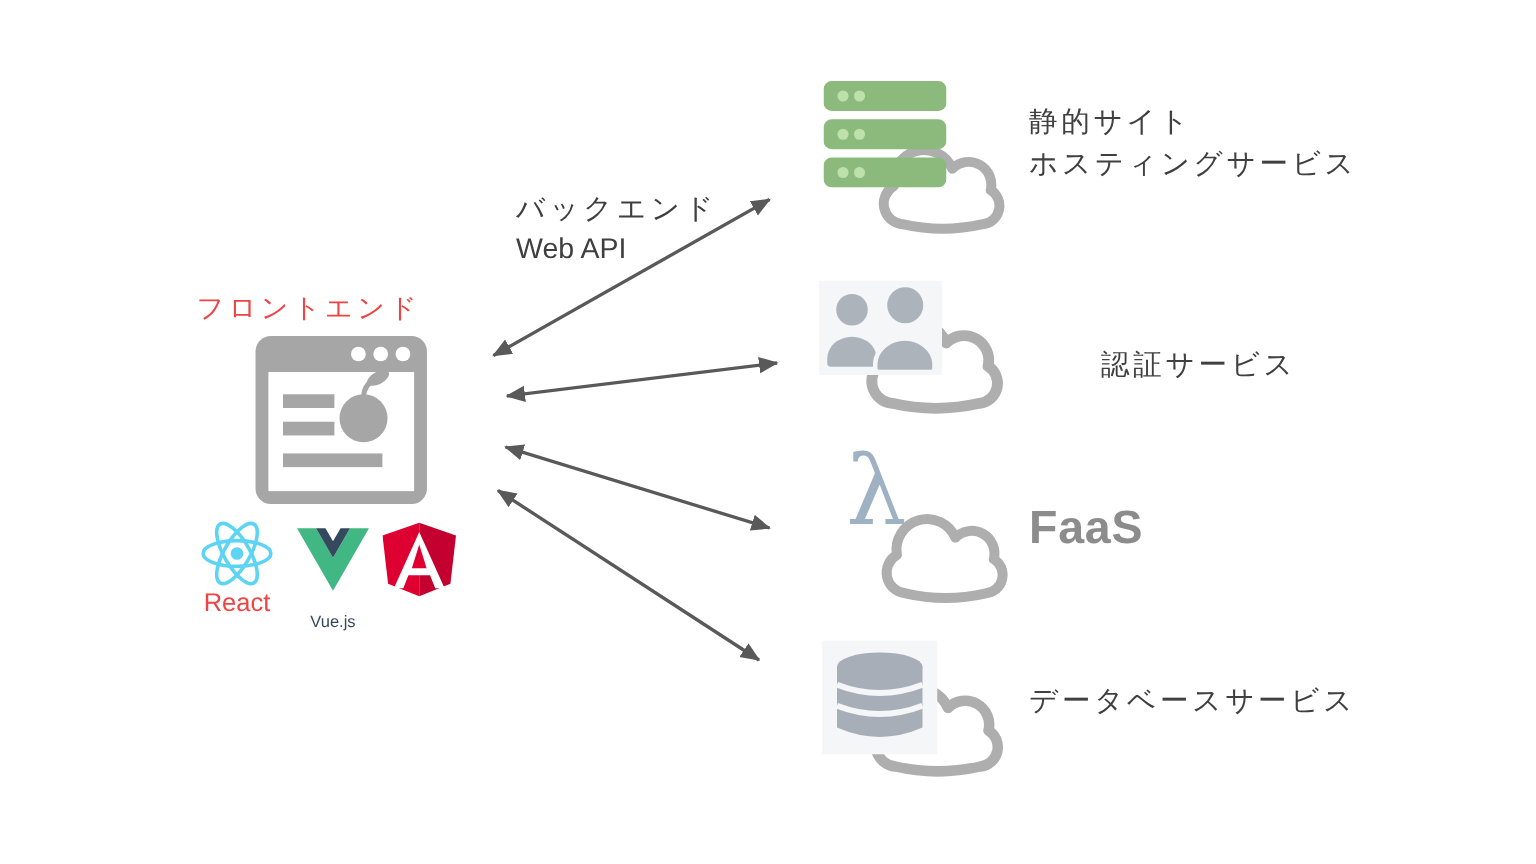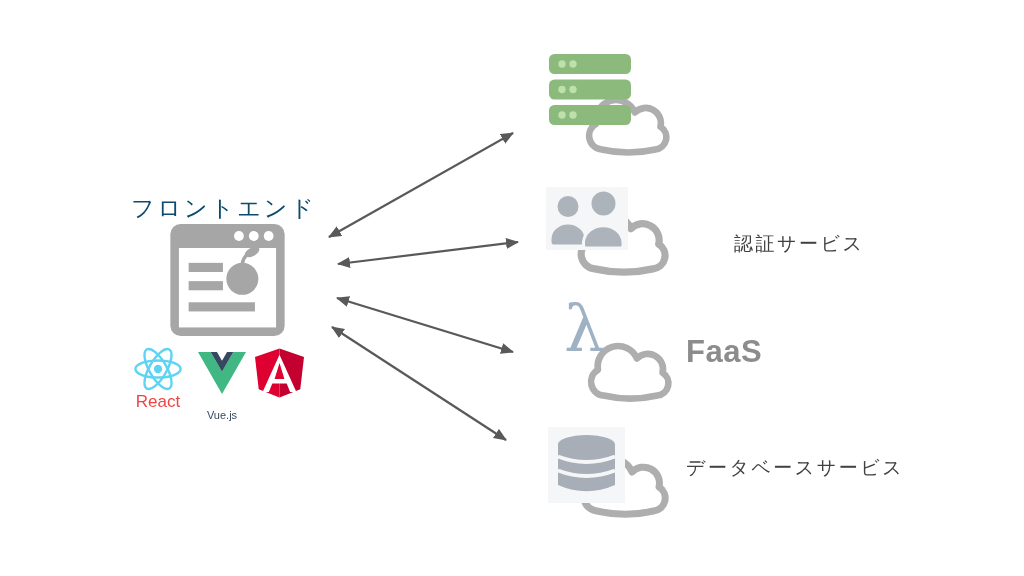--- a/index.html
+++ b/index.html
@@ -2,21 +2,21 @@
 <html><head>
 <meta charset="utf-8">
 <style>
   html,body{margin:0;padding:0;background:#fff;}
   .canvas{position:relative;width:1024px;height:576px;background:#ffffff;overflow:hidden;
           font-family:"Liberation Sans",sans-serif;color:#404040;}
   .abs{position:absolute;}
   
   .arrows{position:absolute;left:0;top:0;width:1024px;height:576px;pointer-events:none;}
   
-  .fe-label{left:131px;top:193px;font-size:23px;letter-spacing:3px;color:#0c4a6e;text-align:right;}
+  .fe-label{left:131px;top:193px;font-size:18px;letter-spacing:3px;color:#ef4444;text-align:right;}
   .browser{left:170px;top:224px;width:115px;height:112px;}
   .logo-text{text-align:center;}
   .react-svg{left:131px;top:346px;width:54px;height:46px;}
   .react-text{left:124px;top:392px;width:68px;font-size:17px;color:#ef4444;}
   .vue-svg{left:198px;top:352px;width:48px;height:42px;}
   .vue-text{left:198px;top:409px;width:48px;font-size:11px;color:#35495E;}
   .angular-svg{left:255px;top:347px;width:49px;height:52px;}
   
   .be-label{left:344px;top:126px;color:#3F3F3F;font-size:19px;line-height:27px;}
   .be-label .jp{letter-spacing:3px;}
@@ -96,40 +96,48 @@
   </svg>
   <div class="abs logo-text vue-text">Vue.js</div>
 
   <svg class="abs angular-svg" viewBox="0 0 100 100">
     <polygon points="50,0 0,17.2 7.6,83.1 50,100" fill="#DD0031"></polygon>
     <polygon points="50,0 100,17.2 92.4,83.1 50,100" fill="#C3002F"></polygon>
     <path d="M50 12.5 L84.5 89 H71.7 L64.7 71.5 H35.3 L28.3 89 H15.5 Z" fill="#ffffff"></path>
     <polygon points="50,29.5 60,62 40,62" fill="#DD0031"></polygon>
   </svg>
 
+  <div class="abs be-label">
+    <div class="jp">バックエンド</div>
+    <div>Web API</div>
+  </div>
 
   <div class="service s1">
     <svg class="cloud" viewBox="0 0 100 76">
       <path d="M27 67 A14.5 14.5 0 0 1 21 40 A21.5 21.5 0 0 1 62 28 A16 16 0 0 1 89 43 A13 13 0 0 1 83.5 67 Q55 73.5 27 67 Z" fill="#ffffff" stroke="#AEAEAE" stroke-width="7" stroke-linejoin="round"></path>
     </svg>
     <svg class="server" viewBox="0 0 82 71">
       <g fill="#8CBA7C">
         <rect x="0" y="0" width="82" height="20" rx="5.5"></rect>
         <rect x="0" y="25.5" width="82" height="20" rx="5.5"></rect>
         <rect x="0" y="51" width="82" height="20" rx="5.5"></rect>
       </g>
       <g fill="#BEE0AB">
         <circle cx="13" cy="10" r="3.7"></circle>
           <circle cx="24" cy="10" r="3.7"></circle>
         <circle cx="13" cy="35.5" r="3.7"></circle>
           <circle cx="24" cy="35.5" r="3.7"></circle>
         <circle cx="13" cy="61" r="3.7"></circle>
           <circle cx="24" cy="61" r="3.7"></circle>
       </g>
     </svg>
+    <div class="svc-label">
+      <div>静的サイト</div>
+      <div>ホスティングサービス</div>
+    </div>
   </div>
 
   <div class="service s2">
     <svg class="cloud" viewBox="0 0 100 76">
       <path d="M27 67 A14.5 14.5 0 0 1 21 40 A21.5 21.5 0 0 1 62 28 A16 16 0 0 1 89 43 A13 13 0 0 1 83.5 67 Q55 73.5 27 67 Z" fill="#ffffff" stroke="#AEAEAE" stroke-width="7" stroke-linejoin="round"></path>
     </svg>
     <svg class="people" viewBox="0 0 82 63">
       <rect x="0" y="0" width="82" height="63" fill="#F4F6F8"></rect>
       <g fill="#ADB3BB">
         <circle cx="22" cy="19.5" r="10.5"></circle>

